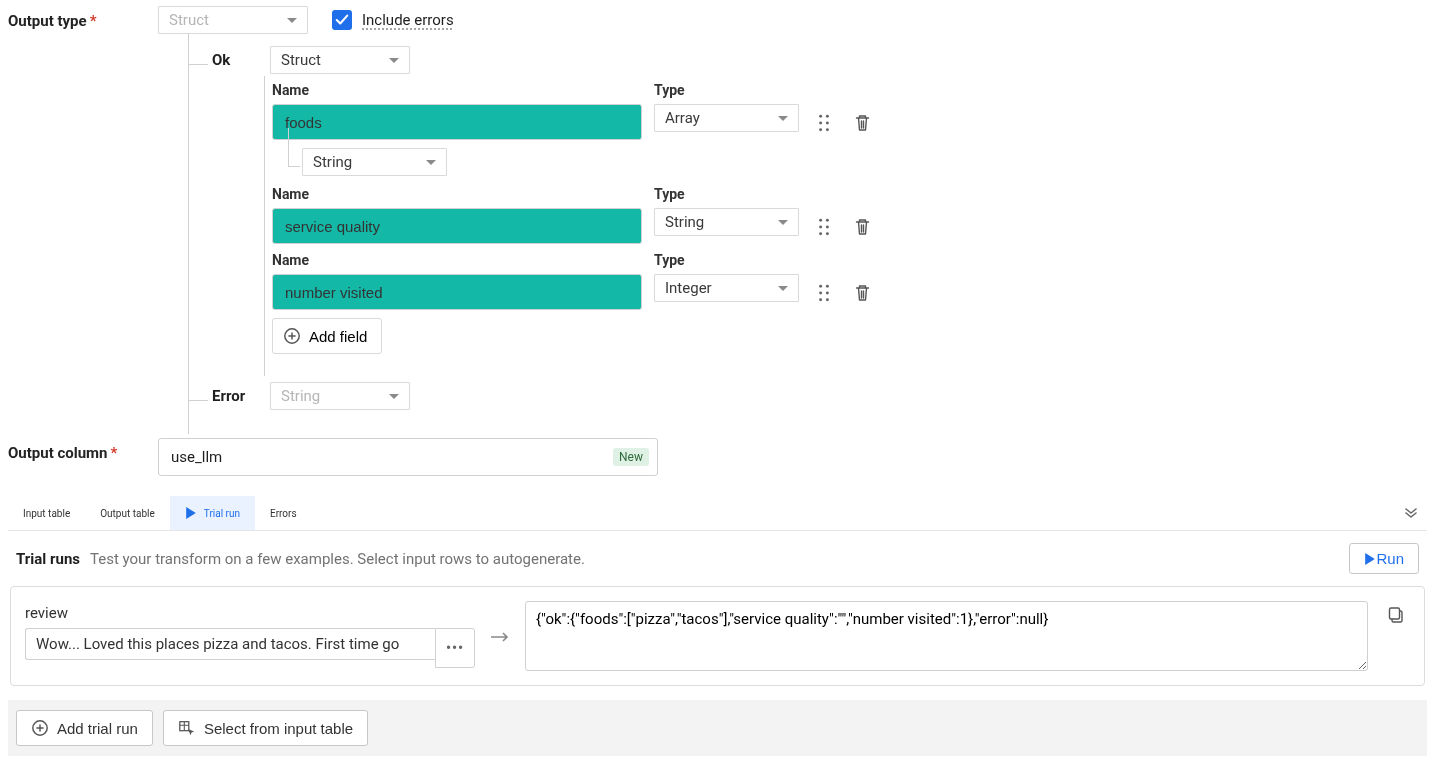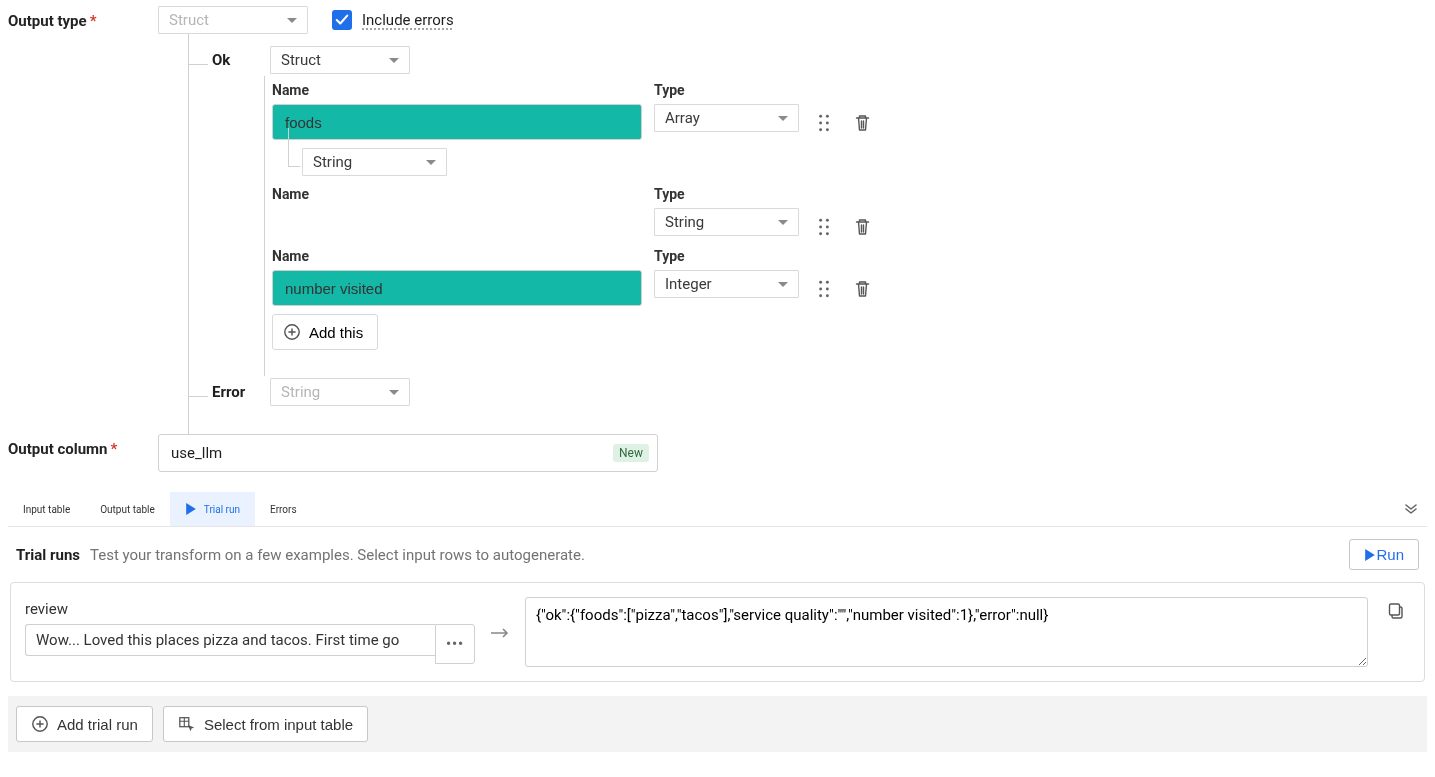--- a/index.html
+++ b/index.html
@@ -306,20 +306,21 @@
         <div class="tree-line-horiz" style="left:-14px; top:18px; width:12px;"></div>
         <div class="select-like">
           <span>String</span>
           <span class="caret"></span>
         </div>
       </div>
 
       <div class="field-row">
         <div class="field-col field-col-name">
           <span class="field-header">Name</span>
+          <input class="input-text" value="service quality" style="">
         </div>
         <div class="field-col field-col-type">
           <span class="field-header">Type</span>
           <div class="select-like">
             <span>String</span>
             <span class="caret"></span>
           </div>
         </div>
         <span class="icon-btn drag-handle">
           <svg viewBox="0 0 10 16">
@@ -366,21 +367,21 @@
             </svg>
         </span>
       </div>
 
       <div style="margin-top:6px;">
         <button class="add-field-btn">
           <svg viewBox="0 0 20 20">
               <circle cx="10" cy="10" r="8" stroke="#555" stroke-width="1.6" fill="none"></circle>
               <path d="M10 6 v8 M6 10 h8" stroke="#555" stroke-width="1.6"></path>
             </svg>
-          <span>Add this</span>
+          <span>Add field</span>
         </button>
       </div>
     </div>
 
     <div class="tree-row" style="padding-left:24px; margin-top:28px;">
       <div class="tree-line-horiz" style="left:0; top:18px; width:20px;"></div>
       <span class="tree-branch-label">Error</span>
       <div class="select-like disabled" style="min-width:140px;">
         <span>String</span>
         <span class="caret"></span>

